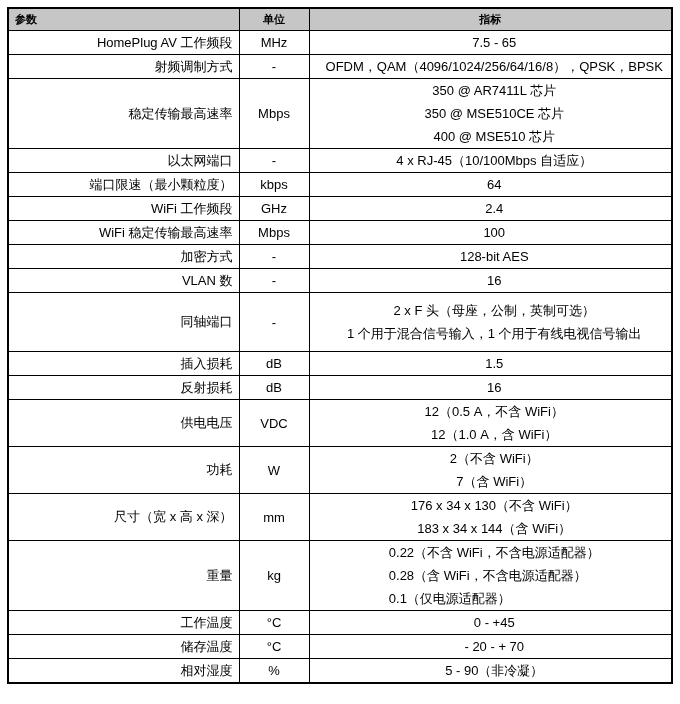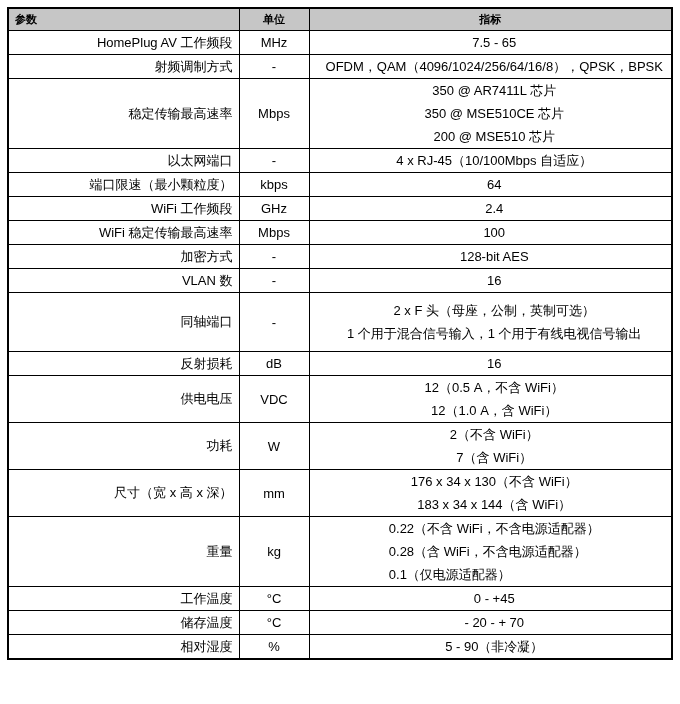--- a/index.html
+++ b/index.html
@@ -83,21 +83,21 @@
           <td class="spec">
             <div class="line">OFDM，QAM（4096/1024/256/64/16/8），QPSK，BPSK</div>
           </td>
         </tr>
         <tr>
           <td class="param">稳定传输最高速率</td>
           <td class="unit">Mbps</td>
           <td class="spec">
             <div class="line">350 @ AR7411L 芯片</div>
             <div class="line">350 @ MSE510CE 芯片</div>
-            <div class="line">200 @ MSE510 芯片</div>
+            <div class="line">400 @ MSE510 芯片</div>
           </td>
         </tr>
         <tr>
           <td class="param">以太网端口</td>
           <td class="unit">-</td>
           <td class="spec">
             <div class="line">4 x RJ-45（10/100Mbps 自适应）</div>
           </td>
         </tr>
         <tr>
@@ -134,20 +134,27 @@
           <td class="spec">
             <div class="line">16</div>
           </td>
         </tr>
         <tr>
           <td class="param">同轴端口</td>
           <td class="unit">-</td>
           <td class="spec">
             <div class="line">2 x F 头（母座，公制，英制可选）</div>
             <div class="line">1 个用于混合信号输入，1 个用于有线电视信号输出</div>
+          </td>
+        </tr>
+        <tr>
+          <td class="param">插入损耗</td>
+          <td class="unit">dB</td>
+          <td class="spec">
+            <div class="line">1.5</div>
           </td>
         </tr>
         <tr>
           <td class="param">反射损耗</td>
           <td class="unit">dB</td>
           <td class="spec">
             <div class="line">16</div>
           </td>
         </tr>
         <tr>

